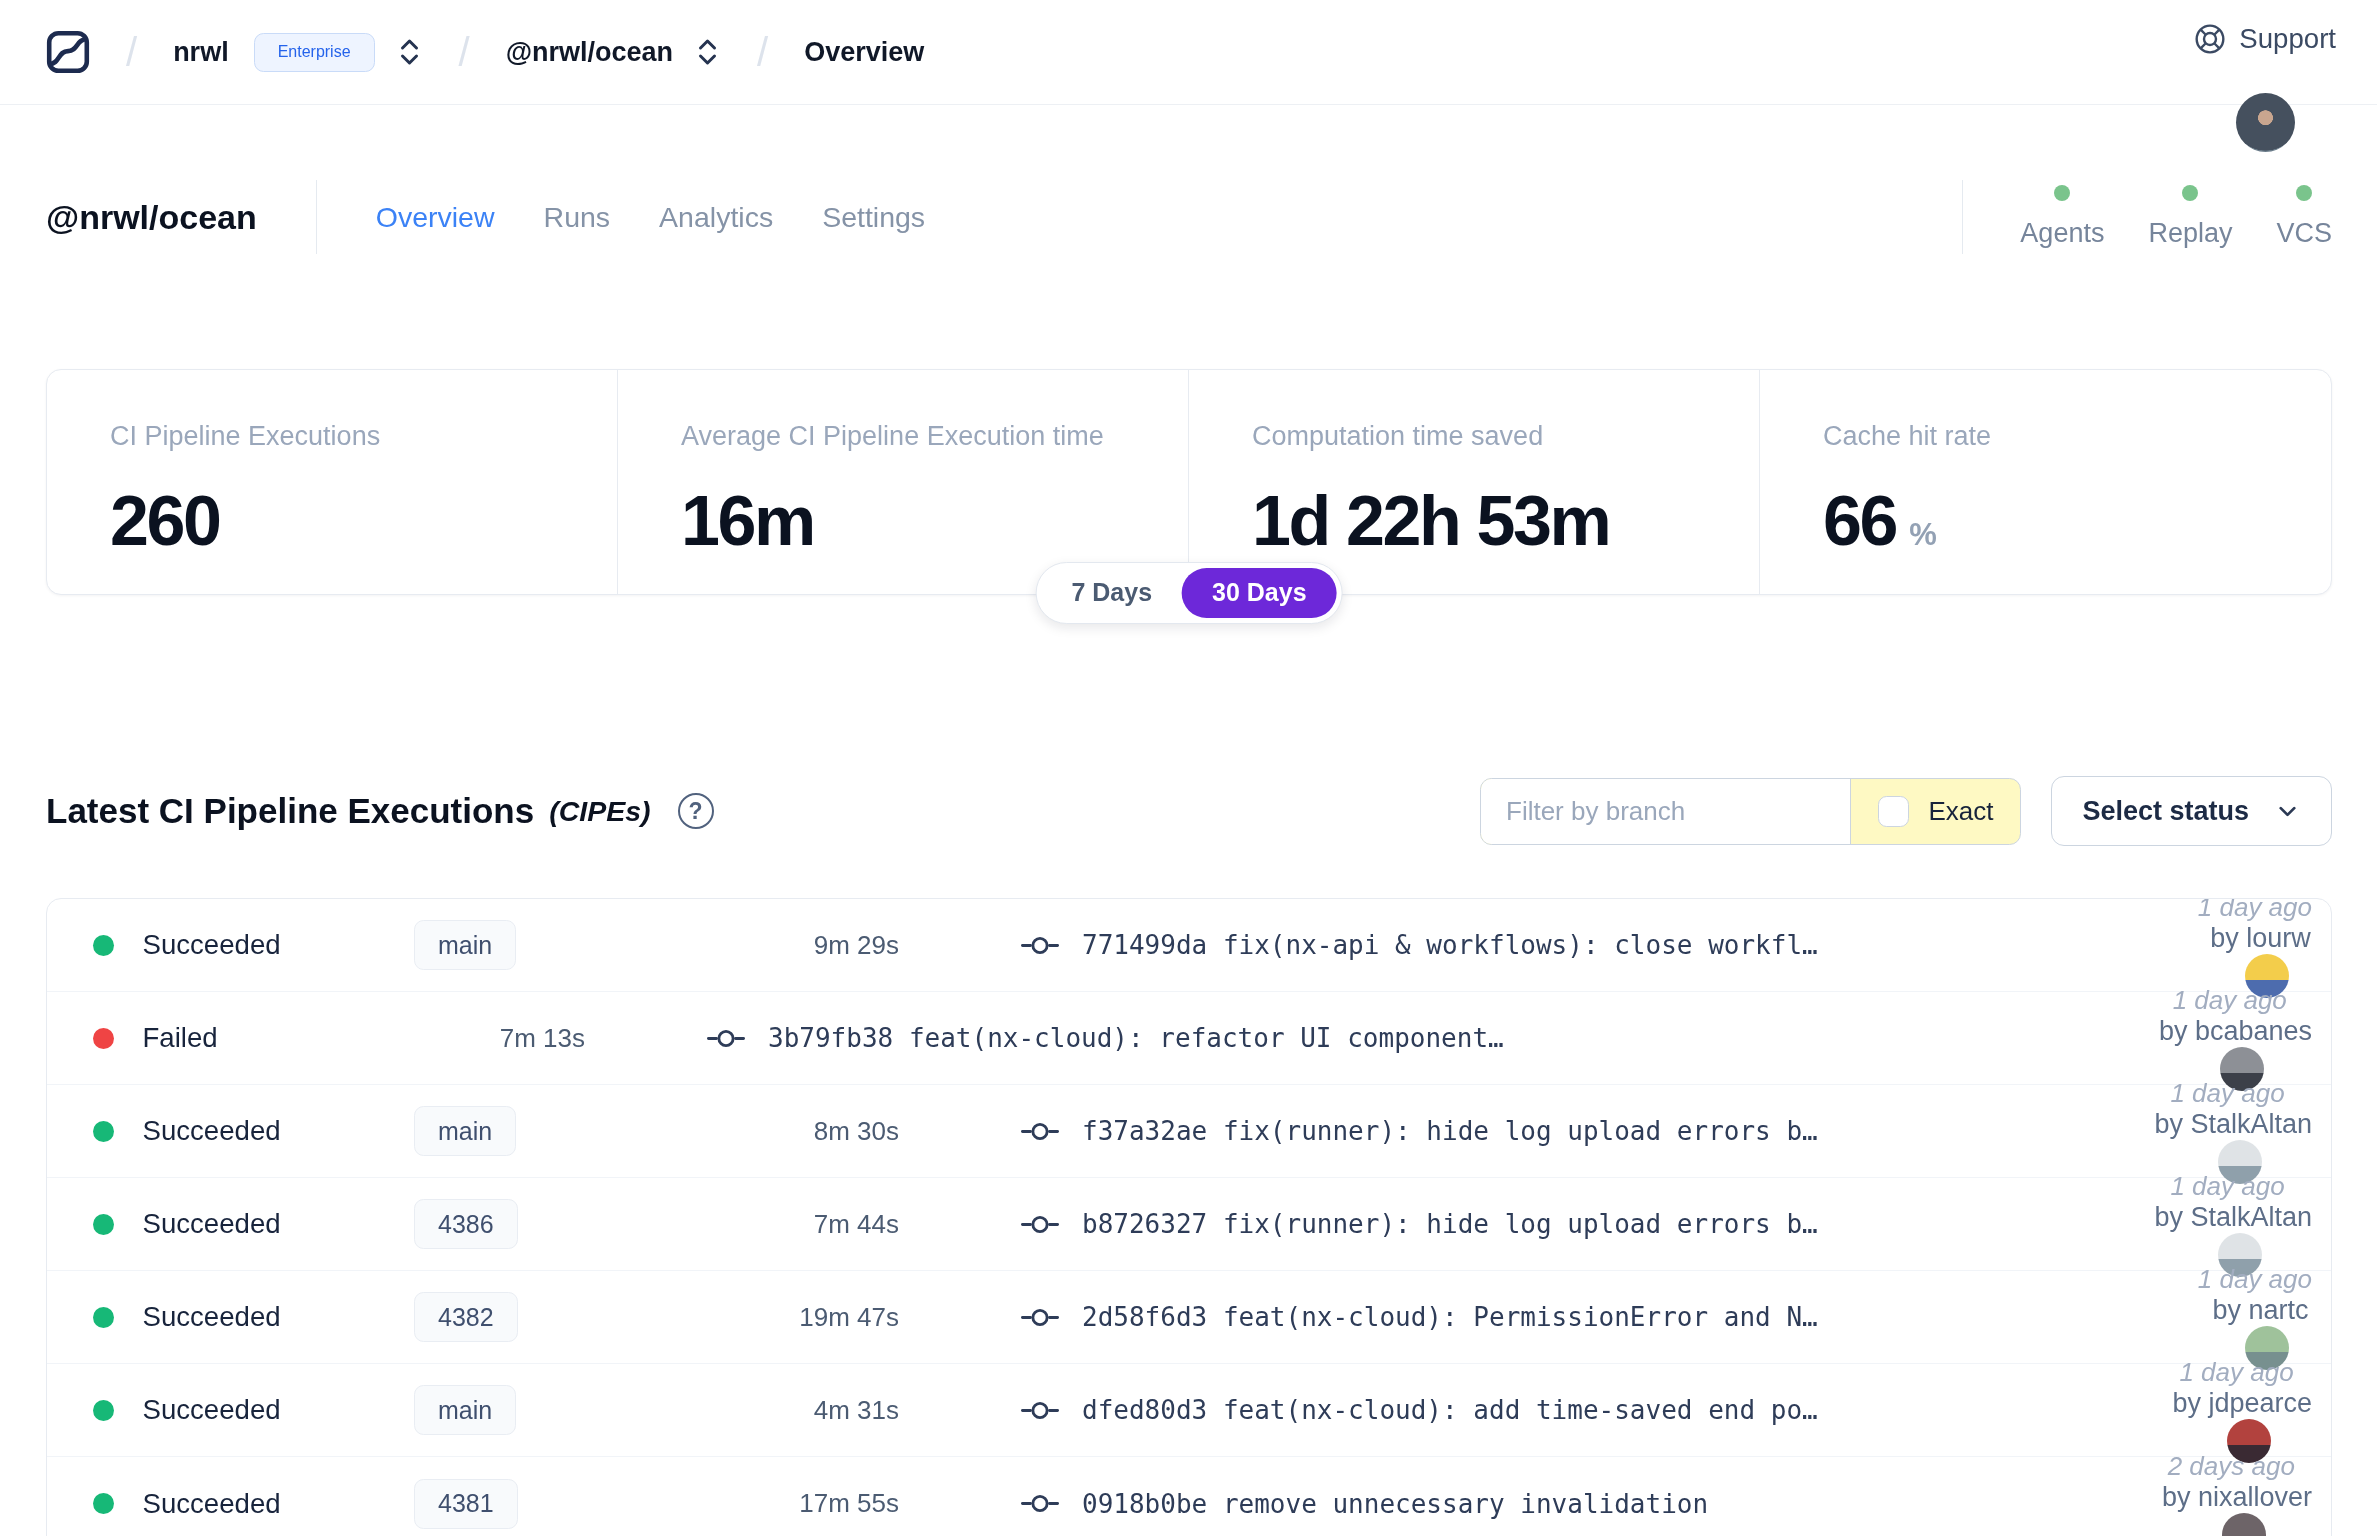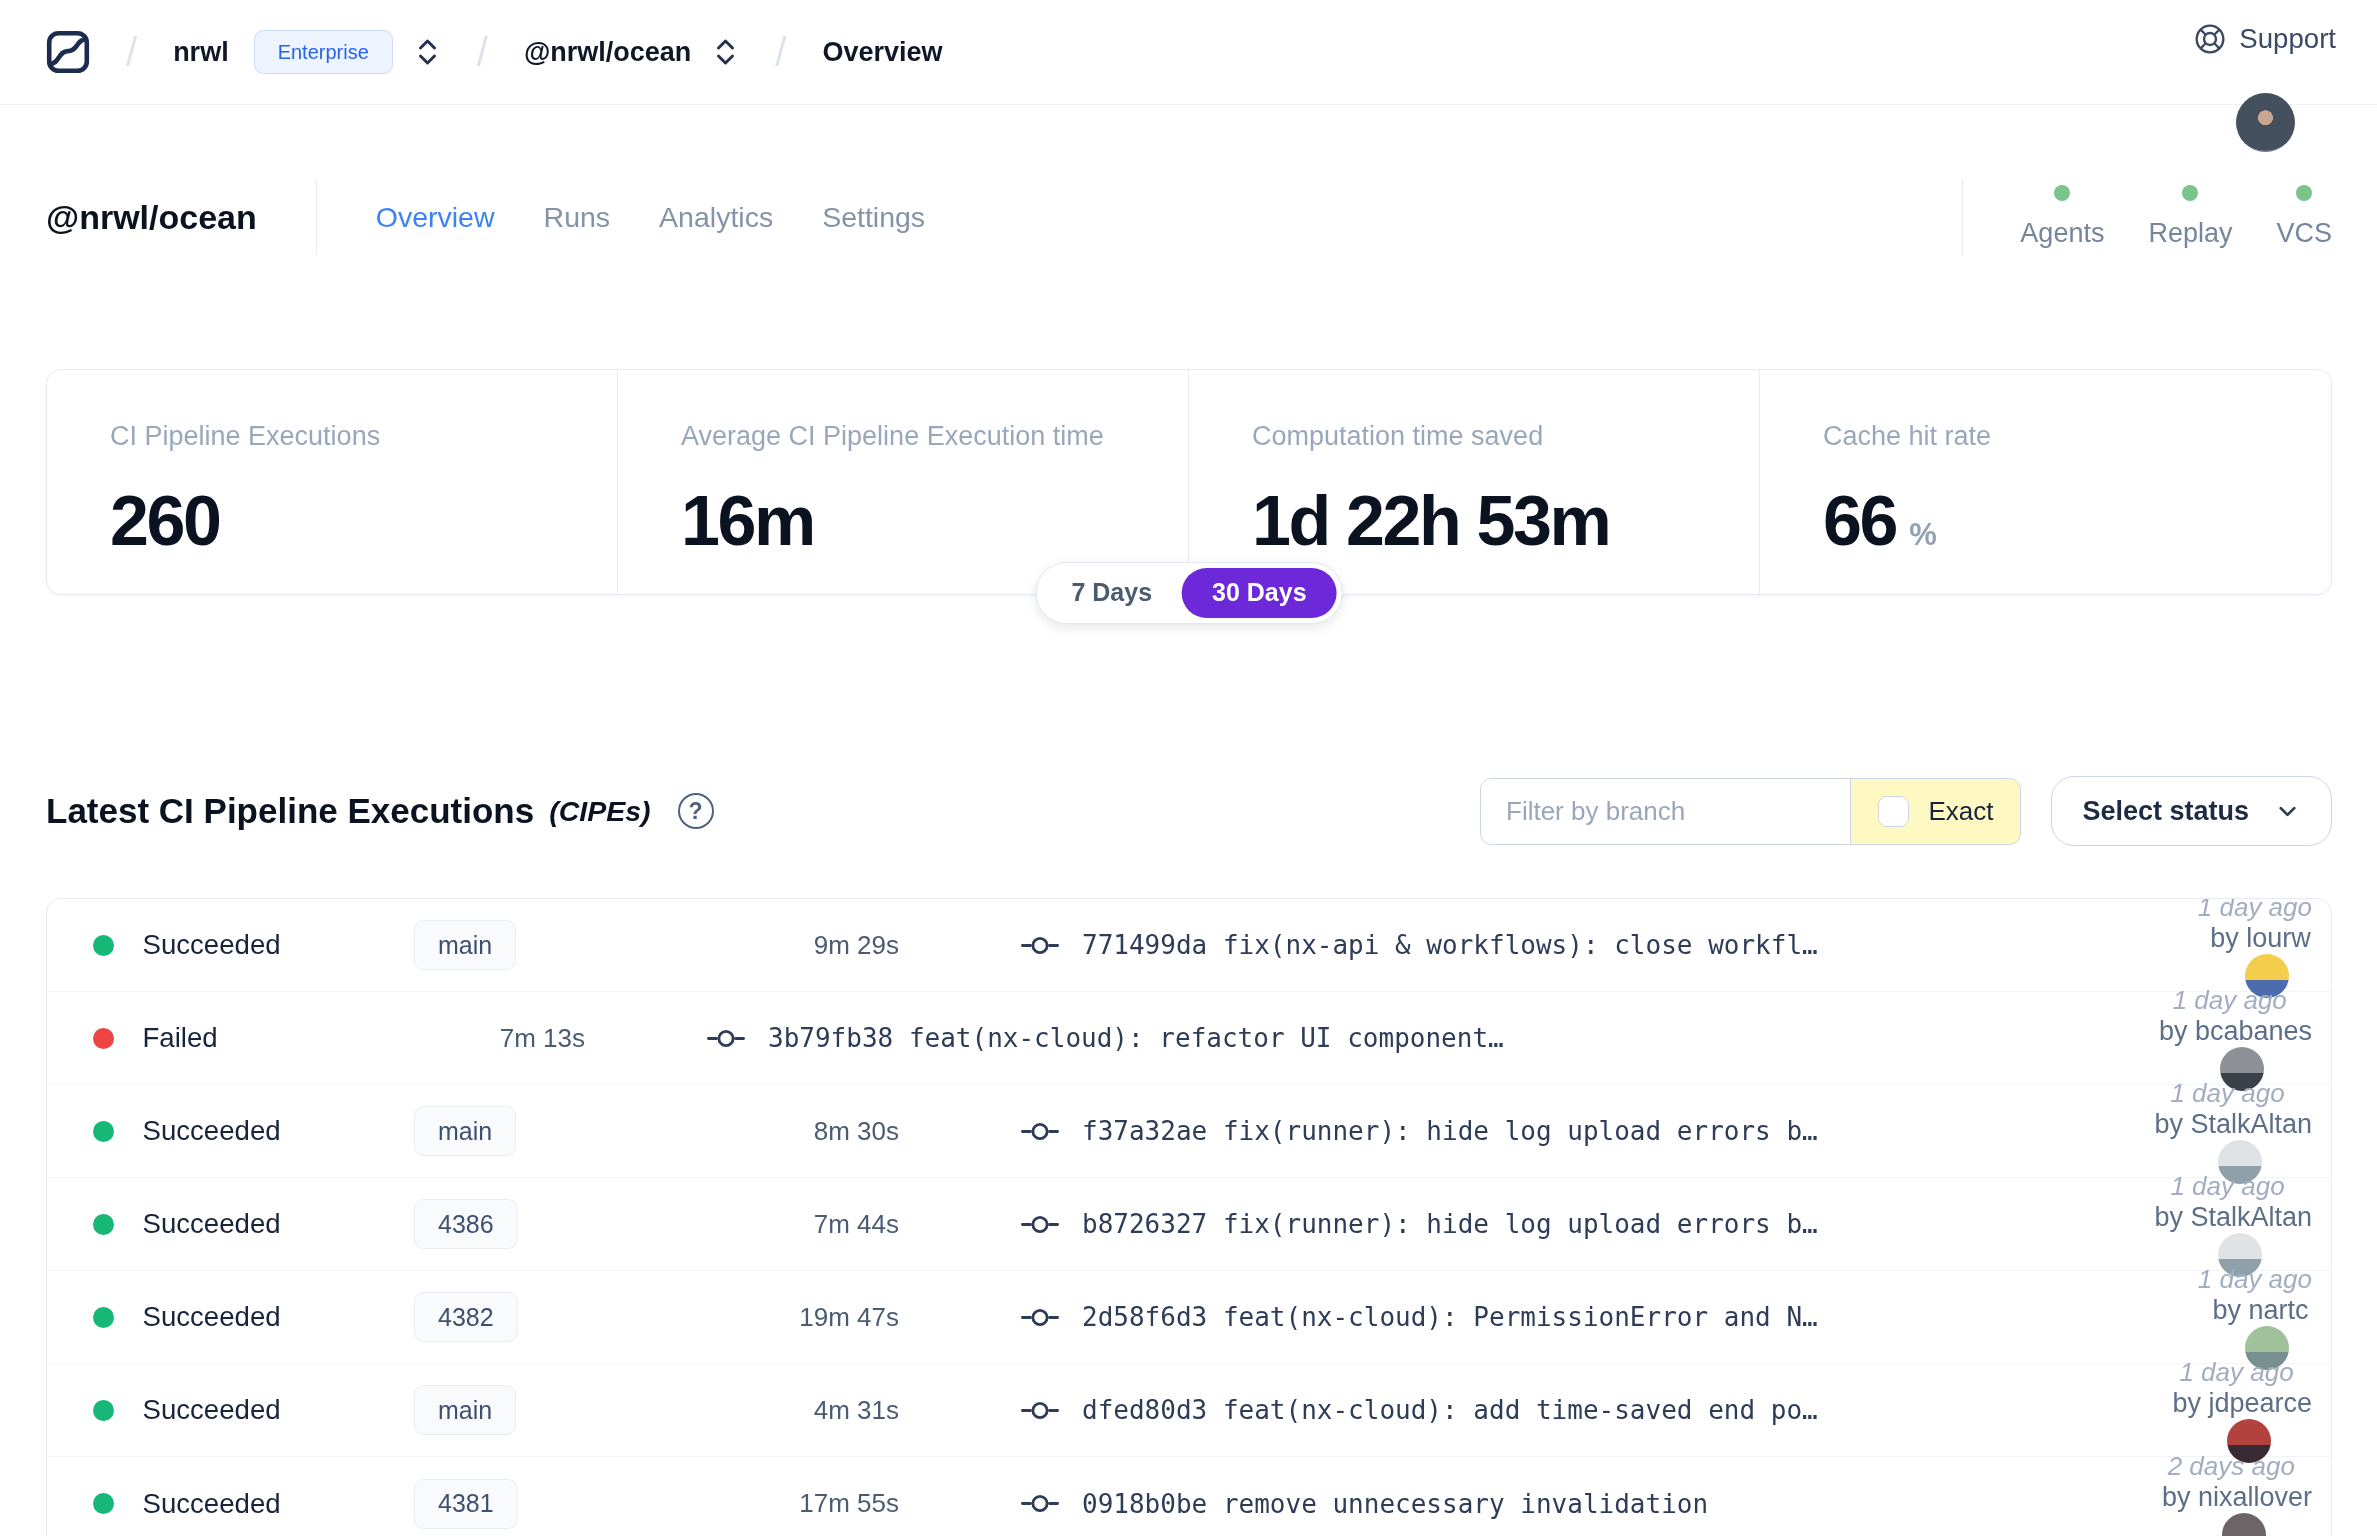--- a/index.html
+++ b/index.html
@@ -5,21 +5,21 @@
   * { margin:0; padding:0; box-sizing:border-box; }
   html,body { width:2378px; height:1537px; background:#ffffff; overflow:hidden;
     font-family:"Liberation Sans", sans-serif; color:#0b1220; }
 
   
   .navbar { height:105px; display:flex; align-items:center; padding:0 42px 0 46px;
     border-bottom:1px solid #edf0f4; background:#fff; }
   .crumb-sep { color:#dde3ec; font-size:40px; font-weight:300; margin:0 36px; user-select:none; }
   .org-name, .ws-name, .page-name { font-size:27px; font-weight:700; color:#101828; }
   .badge-enterprise { margin-left:25px; background:#eef4ff; border:1px solid #c9dbf8;
-    color:#2563eb; font-size:20px; font-weight:500; padding:9.5px 23px; border-radius:9.5px; }
+    color:#2563eb; font-size:16px; font-weight:500; padding:9.5px 23px; border-radius:9.5px; }
   .updown { margin-left:21px; display:inline-flex; }
   .nav-right { margin-left:auto; display:flex; align-items:center; gap:38px;flex-direction:column; }
   .nav-link { font-size:27.6px; color:#3b4a63; font-weight:500; cursor:pointer; }
   .support-wrap { display:flex; align-items:center; gap:13.3px; cursor:pointer; }
   .nav-avatar { width:59px; height:59px; border-radius:50%;
     background:radial-gradient(circle at 50% 42%, #c9a68f 0 16%, #45505e 17% 72%, #6b7c8a 73%); }
 
   
   .page-header { display:flex; align-items:center; padding:0 46px; margin-top:74px; height:76px; }
   .page-title { font-size:34px; font-weight:700; color:#0b1220; }
@@ -62,21 +62,21 @@
     border-radius:11.4px; height:67px; background:#fef9c3; overflow:hidden; }
   .filter-input { width:369px; border:none; outline:none; padding:0 25px; font-size:26px;
     color:#0b1220; font-family:"Liberation Sans", sans-serif; }
   .filter-input::placeholder { color:#9aa7bb; }
   .filter-div { width:1.4px; background:#ccd5e0; }
   .exact-seg { display:flex; align-items:center; gap:19px; padding:12px 27px; }
   .checkbox { width:31px; height:31px; border:1.9px solid #ccd5e0; border-radius:8.6px;
     background:#fff; cursor:pointer; flex:none; }
   .exact-label { font-size:26px; color:#17233a; }
   .status-select { margin-left:30px; height:70px; display:flex; align-items:center; gap:25px;
-    padding:0 30px; border:1.4px solid #ccd5e0; border-radius:23px; background:#fff;
+    padding:0 30px; border:1.4px solid #ccd5e0; border-radius:13px; background:#fff;
     font-size:27px; font-weight:600; color:#1d2b45; cursor:pointer; }
 
   
   .cipe-table { margin:52px 46px 0; border:1px solid #e7ebf1; border-radius:15px;
     background:#fff; overflow:hidden; }
   .cipe-row { height:93px; display:flex; align-items:center; padding:0 19px 0 46px;
     border-bottom:1px solid #f1f4f8; cursor:pointer; }
   .cipe-row:last-child { border-bottom:none; }
   .col-status { display:flex; align-items:center; gap:28.5px; width:321px; flex:none; }
   .status-dot { width:21px; height:21px; border-radius:50%; flex:none; }

